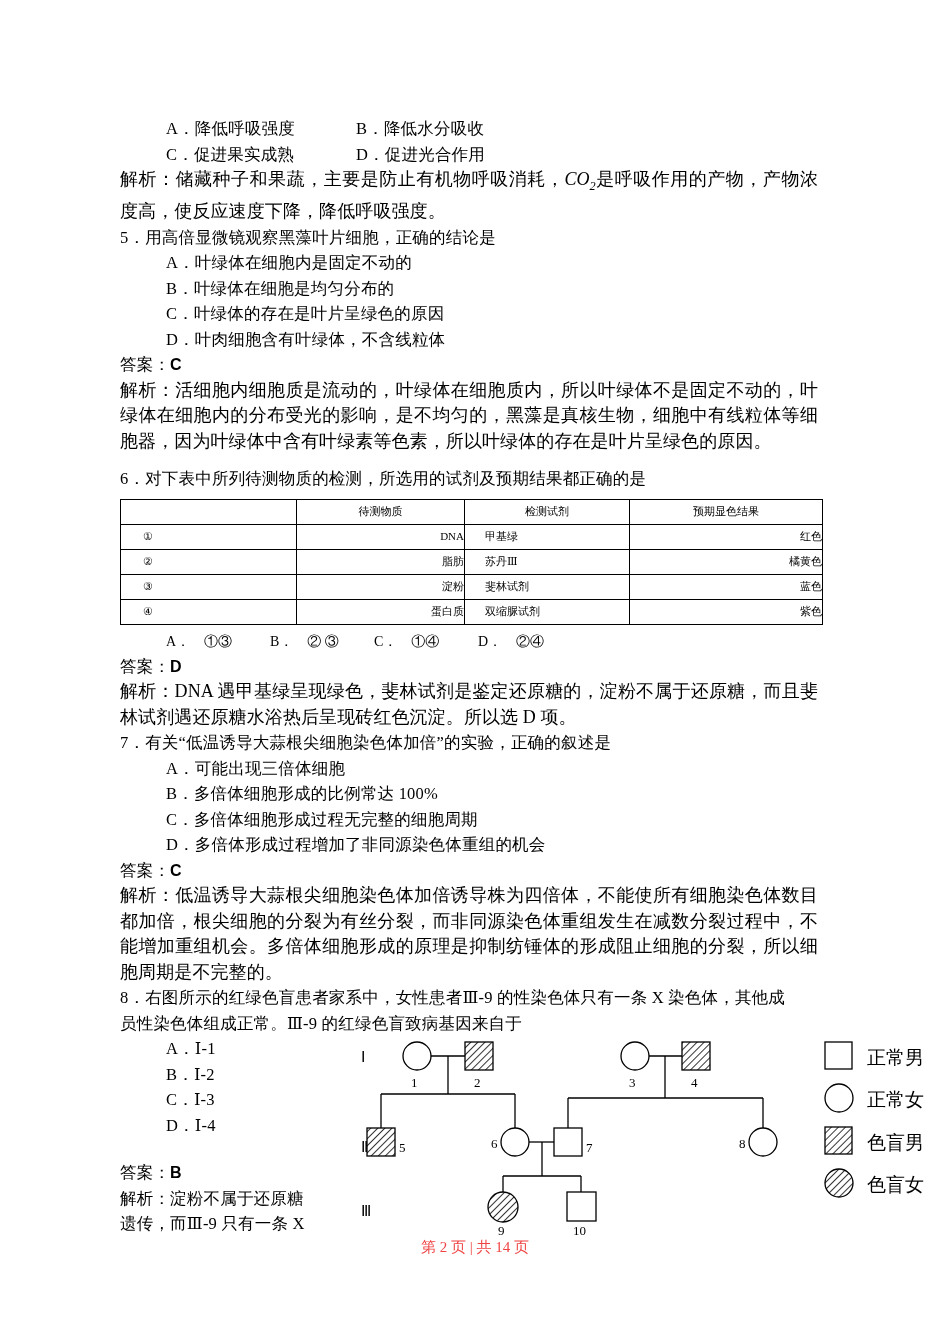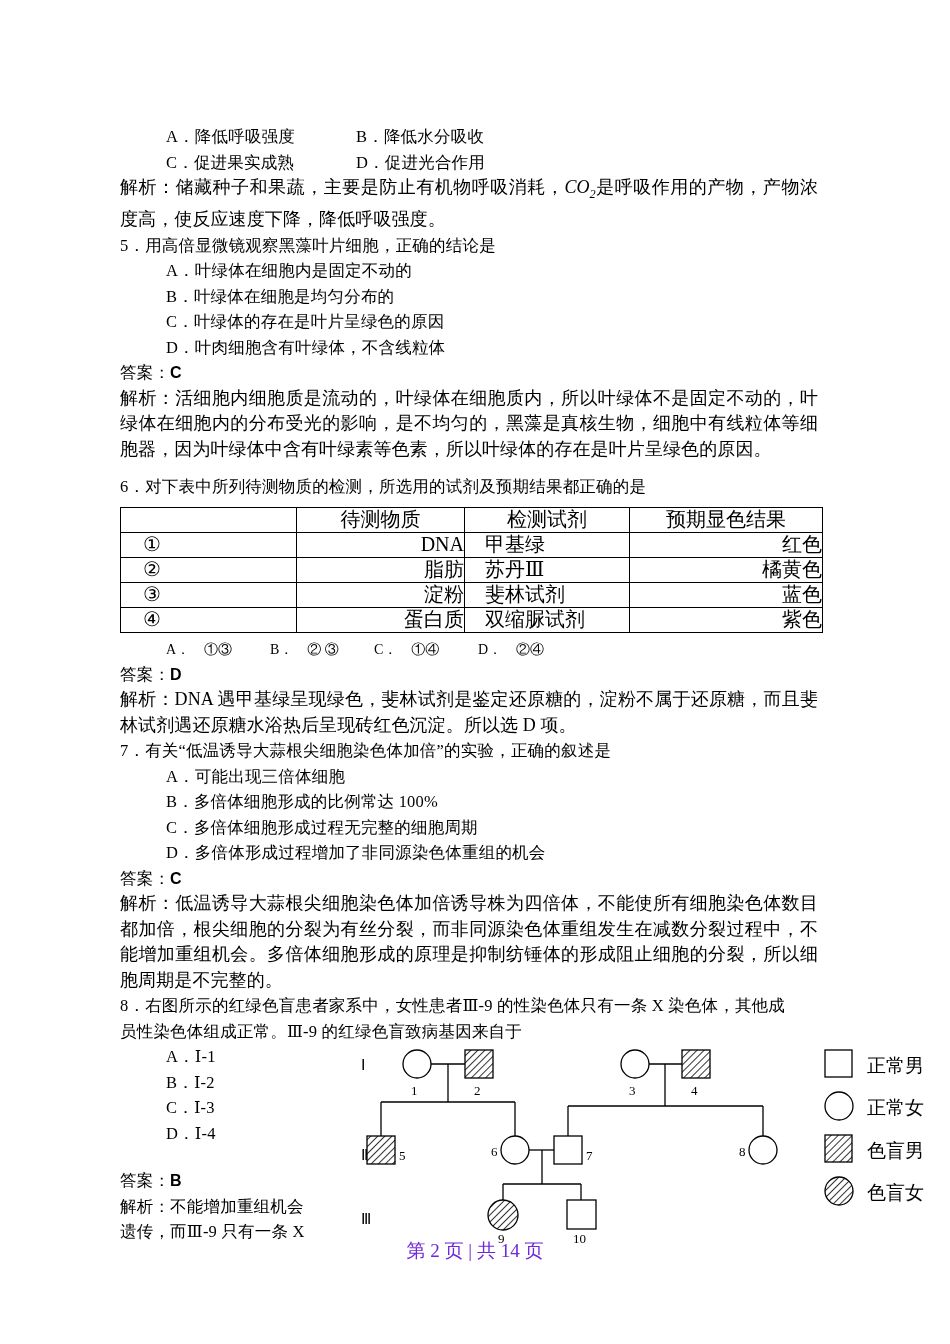--- a/index.html
+++ b/index.html
@@ -10,21 +10,21 @@
   body {
     width: 950px;
     height: 1344px;
     position: relative;
     font-family: "Liberation Serif", "DejaVu Serif", serif;
     color: #000000;
     overflow: hidden;
   }
   .page {
     position: absolute;
-    left: 0; top: 16px;
+    left: 0; top: 8px;
     width: 950px;
     height: 1028px;
     box-sizing: border-box;
     padding: 108px 132px 0 120px;
   }
   .line {
     font-size: 16.5px;
     line-height: 25.5px;
     white-space: nowrap;
     letter-spacing: 0.2px;
@@ -58,21 +58,21 @@
     width: 698px;
     margin: 7px 0 4px 0;
     table-layout: fixed;
     font-size: 16.5px;
   }
   table.detect td, table.detect th {
     border: 1px solid #000;
     height: 21px;
     padding: 1px 0 2px 0;
     font-weight: normal;
-    font-size: 20px;
+    font-size: 11px;
     line-height: 21px;
   }
   .col-idx { width: 175px; text-align: left; padding-left: 22px !important; }
   .col-sub { width: 167px; text-align: right; padding-left: 20px !important; }
   .col-rea { width: 164px; text-align: left; padding-left: 20px !important; }
   .col-res { width: 192px; text-align: right; }
   .hdr td { text-align: center !important; padding-left: 0 !important; height: 27px; line-height: 27px;}
   .hdr .col-idx { text-align: center !important; }
 
   .choicerow {
@@ -96,22 +96,22 @@
   .analysis-narrow {
     width: 290px;
   }
 
   .footer {
     position: absolute;
     left: 0;
     top: 1238px;
     width: 950px;
     text-align: center;
-    font-size: 19px;
-    color: #6d28d9;
+    font-size: 15px;
+    color: #ef4444;
     font-family: "Liberation Serif", serif;
   }
 </style>
 </head>
 <body>
 
 <div class="page">
 
   <div class="line opt-row">
     <span class="opt-a">A．降低呼吸强度</span><span>B．降低水分吸收</span>
@@ -187,21 +187,21 @@
   <div class="line">员性染色体组成正常。Ⅲ-9 的红绿色盲致病基因来自于</div>
 
   <div class="q8wrap">
     <div class="q8-left-opts">
       <div class="line opt">A．Ⅰ-1</div>
       <div class="line opt">B．Ⅰ-2</div>
       <div class="line opt">C．Ⅰ-3</div>
       <div class="line opt">D．Ⅰ-4</div>
       <div class="line" style="height:22px"></div>
       <div class="line"><span>答案：</span><span class="ans-val">B</span></div>
-      <div class="line analysis-narrow">解析：不能增加重组机会</div>
+      <div class="line analysis-narrow">解析：淀粉不属于还原糖</div>
       <div class="line analysis-narrow">遗传，而Ⅲ-9 只有一条 X</div>
     </div>
 
     <div class="pedigree">
       <svg width="600" height="205" viewBox="0 0 600 205" xmlns="http://www.w3.org/2000/svg">
         <defs>
           <pattern id="hatch" patternUnits="userSpaceOnUse" width="5" height="5" patternTransform="rotate(45)">
             <line x1="0" y1="0" x2="0" y2="5" stroke="#000" stroke-width="1.6"></line>
           </pattern>
         </defs>

